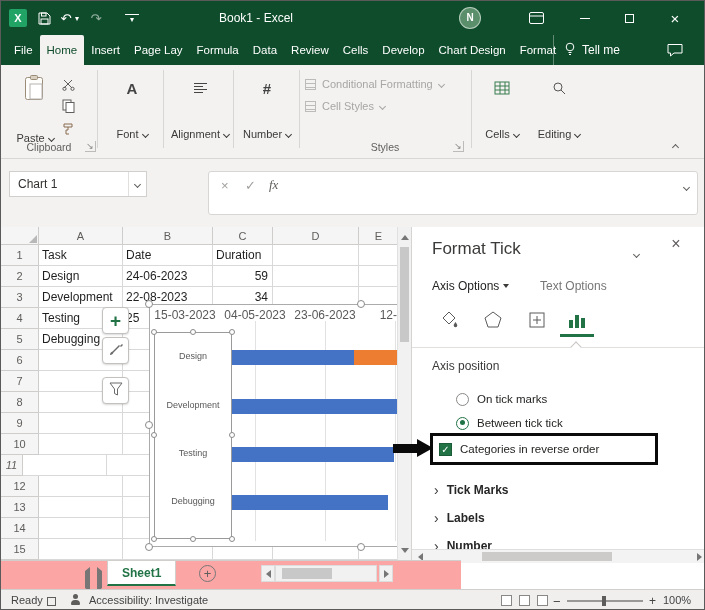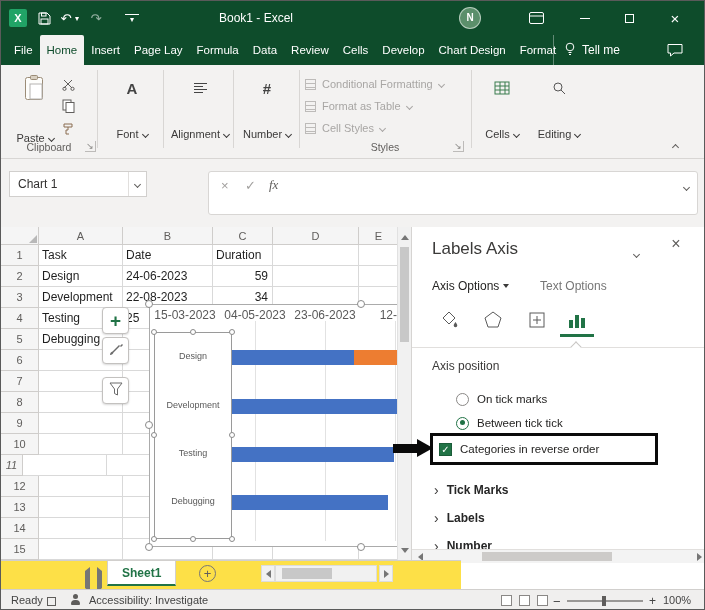--- a/index.html
+++ b/index.html
@@ -129,21 +129,21 @@
   .phs-l{position:absolute;left:2px;top:0;width:12px;height:13px;display:flex;align-items:center;justify-content:center}
   .phs-r{position:absolute;right:2px;top:0;width:12px;height:13px;display:flex;align-items:center;justify-content:center}
   .phs-thumb{position:absolute;left:70px;top:2px;width:130px;height:9px;background:#cdcbc9}
 
   
   .arrow-shaft{left:392px;top:443px;width:26px;height:9px;background:#0a0a0a;z-index:30}
   .arrow-head{left:416px;top:438px;width:0;height:0;border-top:9px solid transparent;border-bottom:9px solid transparent;
               border-left:16px solid #0a0a0a;z-index:30}
 
   
-  .tabbar{left:0;top:559px;width:460px;height:29px;background:#fde047;border-top:1px solid #d1cfcd;z-index:11}
+  .tabbar{left:0;top:559px;width:460px;height:29px;background:#fca5a5;border-top:1px solid #d1cfcd;z-index:11}
   .tnav{top:10px}
   .sheettab{left:106px;top:0;height:25px;background:#fff;border:1px solid #d1cfcd;border-top:none;
             border-bottom:2px solid #217346;color:#217346;font-size:12px;font-weight:bold;
             display:flex;align-items:center;padding:0 14px}
   .addsheet{left:198px;top:4px;width:17px;height:17px;border:1px solid #767676;border-radius:50%;color:#605e5c;
             font-size:13px;display:flex;align-items:center;justify-content:center;line-height:1}
   .hs-l{left:260px;top:4px;width:14px;height:17px;background:#f1f1f1;border:1px solid #dcdcdc;display:flex;
         align-items:center;justify-content:center}
   .hs-track{left:274px;top:4px;width:102px;height:17px;background:#f1f1f1;border:1px solid #dcdcdc}
   .hs-thumb{position:absolute;left:6px;top:2px;width:50px;height:11px;background:#c8c8c8}
@@ -288,25 +288,20 @@
           <span>Number</span>
           <span class="chev"></span>
         </span>
     </div>
     <div class="vsep abs" style="left:298px"></div>
 
     <div id="styles-list" class="abs">
         <div class="style-item">
           <span class="sq"></span>
           <span>Conditional Formatting</span>
-          <span class="chev"></span>
-        </div>
-        <div class="style-item">
-          <span class="sq"></span>
-          <span>Format as Table</span>
           <span class="chev"></span>
         </div>
         <div class="style-item">
           <span class="sq"></span>
           <span>Cell Styles</span>
           <span class="chev"></span>
         </div>
       </div>
 
     <div class="vsep abs" style="left:470px"></div>
@@ -541,21 +536,21 @@
     <div class="varrow abs" style="top:2px">
         <span class="tri-up"></span>
       </div>
     <div class="vthumb abs"></div>
     <div class="varrow abs" style="top:315px">
         <span class="tri-down"></span>
       </div>
   </div>
 
   <div class="pane abs">
-    <div class="ptitle abs">Labels Axis</div>
+    <div class="ptitle abs">Format Tick</div>
     <div class="pchev abs"><span class="chev"></span></div>
     <div class="pclose abs">×</div>
     <div class="ptab1 abs">
         <span>Axis Options</span>
         <span class="tri-down tiny"></span>
       </div>
     <div class="ptab2 abs">Text Options</div>
 
     <div class="picon abs" style="left:24px">
       <svg width="22" height="22" viewBox="0 0 22 22">

